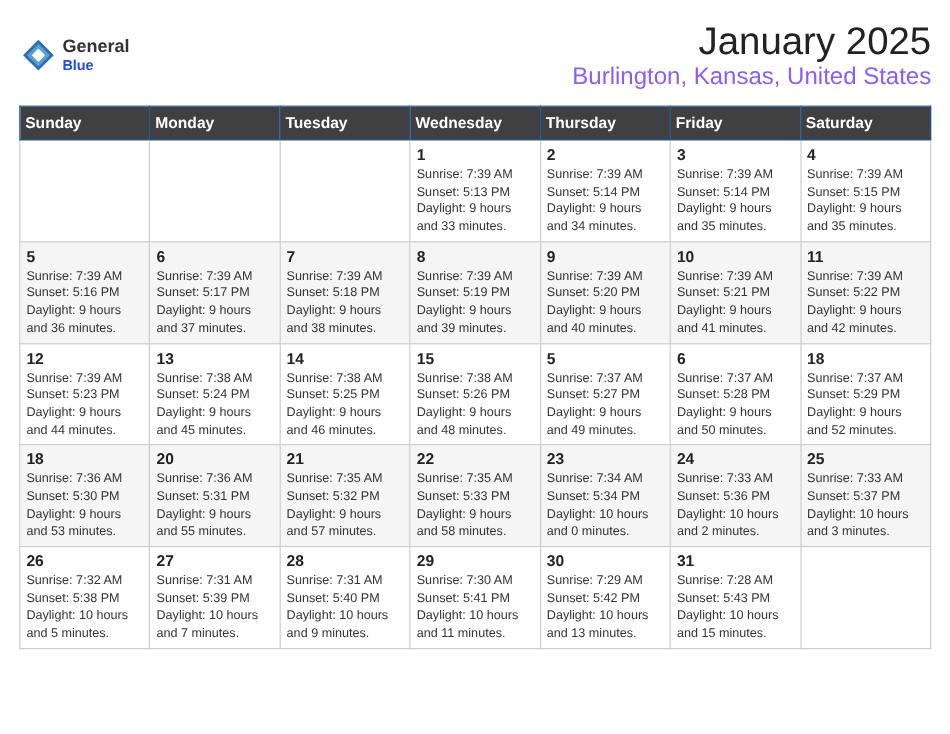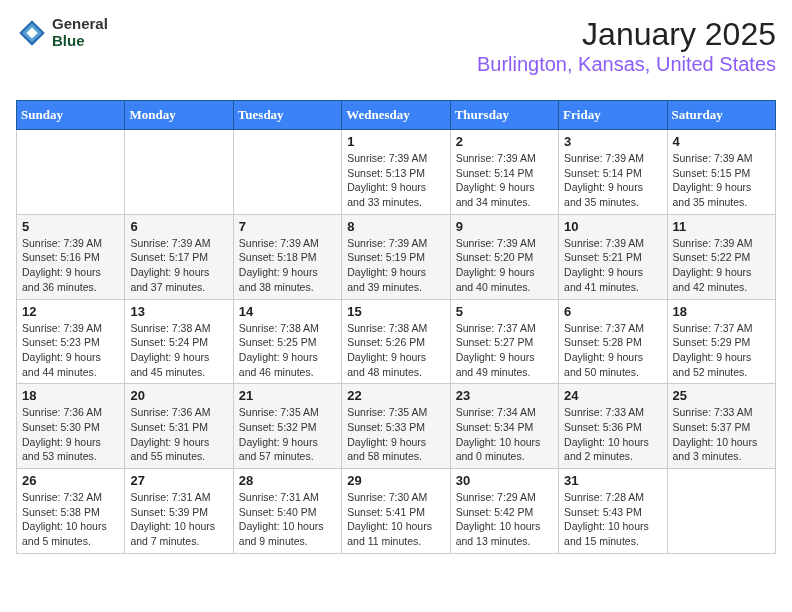--- a/index.html
+++ b/index.html
@@ -6,42 +6,42 @@
     body {
       font-family: Arial, sans-serif;
       background: #fff;
       width: 792px;
       min-height: 612px;
       padding: 16px;
     }
     .header {
       display: flex;
       justify-content: space-between;
-      align-items: flex-start;
-      margin-bottom: 24px;
+      align-items: center;
+      margin-bottom: 12px;
     }
     .logo {
       display: flex;
       align-items: center;
       gap: 4px;
     }
     .logo-text {
       display: flex;
       flex-direction: column;
       line-height: 1.1;
     }
     .logo-general {
       font-size: 15px;
       font-weight: bold;
       color: #333;
     }
     .logo-blue {
-      font-size: 15px;
-      font-weight: bold;
-      color: #14532d;
+      font-size: 12px;
+      font-weight: bold;
+      color: #1d4ed8;
     }
     .logo-icon {
       width: 32px;
       height: 32px;
     }
     .title-block {
       text-align: right;
     }
     .month-title {
       font-size: 32px;
@@ -51,28 +51,27 @@
     .location {
       font-size: 20px;
       color: #8b5cf6;
     }
     .calendar {
       width: 100%;
       border-collapse: collapse;
       border: 1px solid #ccc;
     }
     .calendar th {
-      background: #3b82f6;
+      background: #404040;
       color: #fff;
       font-size: 13px;
       font-weight: bold;
       padding: 6px 4px;
       text-align: left;
       border: 1px solid #1e5a9a;
-      font-family: Liberation Serif, serif;
     }
     .calendar td {
       vertical-align: top;
       border: 1px solid #ccc;
       padding: 4px 5px;
       width: 108px;
       min-height: 80px;
       font-size: 11px;
       color: #333;
       background: #fff;

